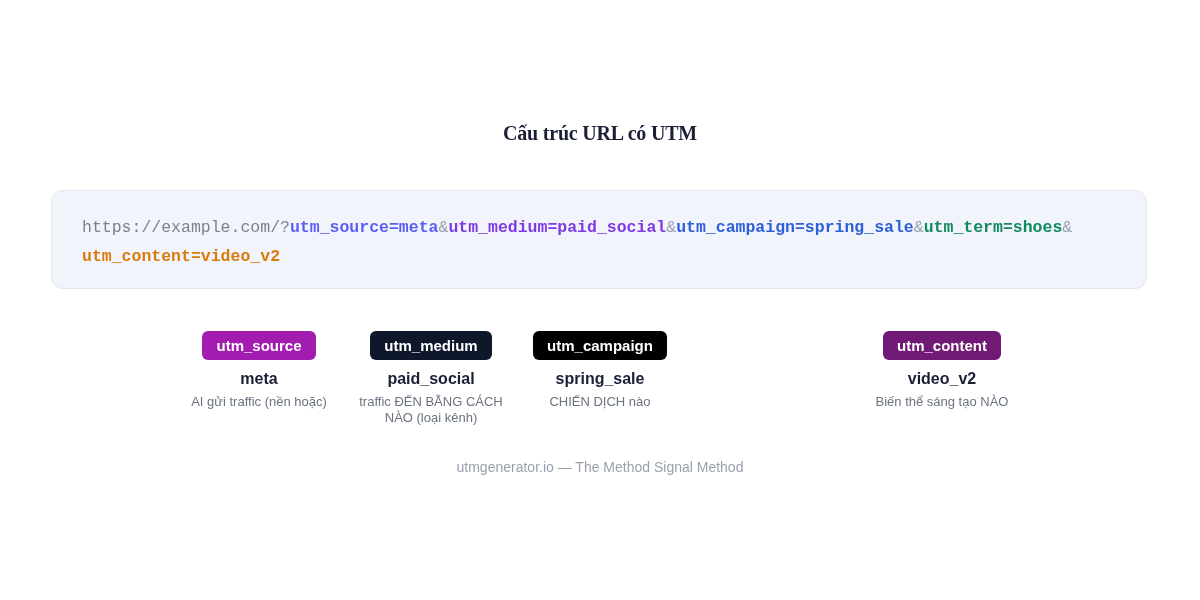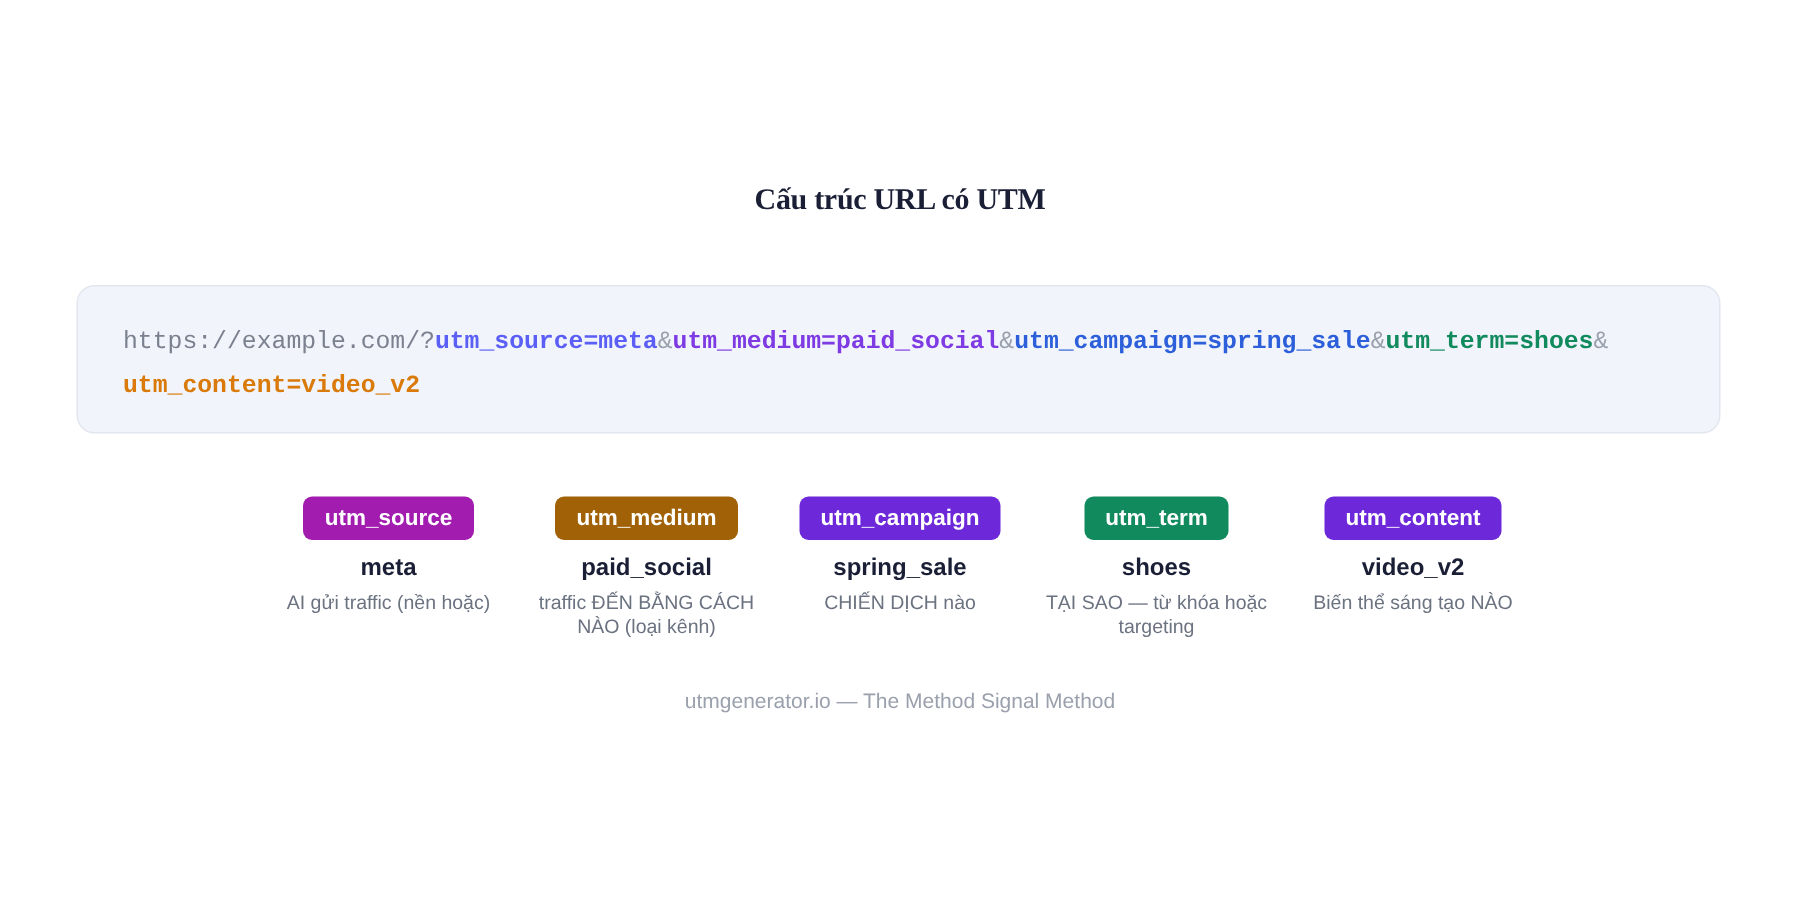--- a/index.html
+++ b/index.html
@@ -108,35 +108,30 @@
     </div>
   </div>
 
   <div class="params">
     <div class="param" style="left: 169px;">
       <span class="badge" style="background: #a21caf;">utm_source</span>
       <div class="value">meta</div>
       <div class="desc">AI gửi traffic (nền hoặc)</div>
     </div>
     <div class="param" style="left: 341px;">
-      <span class="badge" style="background: #a16207;">utm_medium</span>
+      <span class="badge" style="background: #0f172a;">utm_medium</span>
       <div class="value">paid_social</div>
       <div class="desc">traffic ĐẾN BẰNG CÁCH NÀO (loại kênh)</div>
     </div>
     <div class="param" style="left: 510px;">
-      <span class="badge" style="background: #6d28d9;">utm_campaign</span>
+      <span class="badge" style="background: #000000;">utm_campaign</span>
       <div class="value">spring_sale</div>
       <div class="desc">CHIẾN DỊCH nào</div>
     </div>
-    <div class="param" style="left: 681px;">
-      <span class="badge" style="background: rgb(17, 138, 94);">utm_term</span>
-      <div class="value">shoes</div>
-      <div class="desc">TẠI SAO — từ khóa hoặc targeting</div>
-    </div>
     <div class="param" style="left: 852px;">
-      <span class="badge" style="background: #6d28d9;">utm_content</span>
+      <span class="badge" style="background: #701a75;">utm_content</span>
       <div class="value">video_v2</div>
       <div class="desc">Biến thể sáng tạo NÀO</div>
     </div>
   </div>
 
   <div class="footer">utmgenerator.io — The Method Signal Method</div>
 </div>
 
 </body></html>

